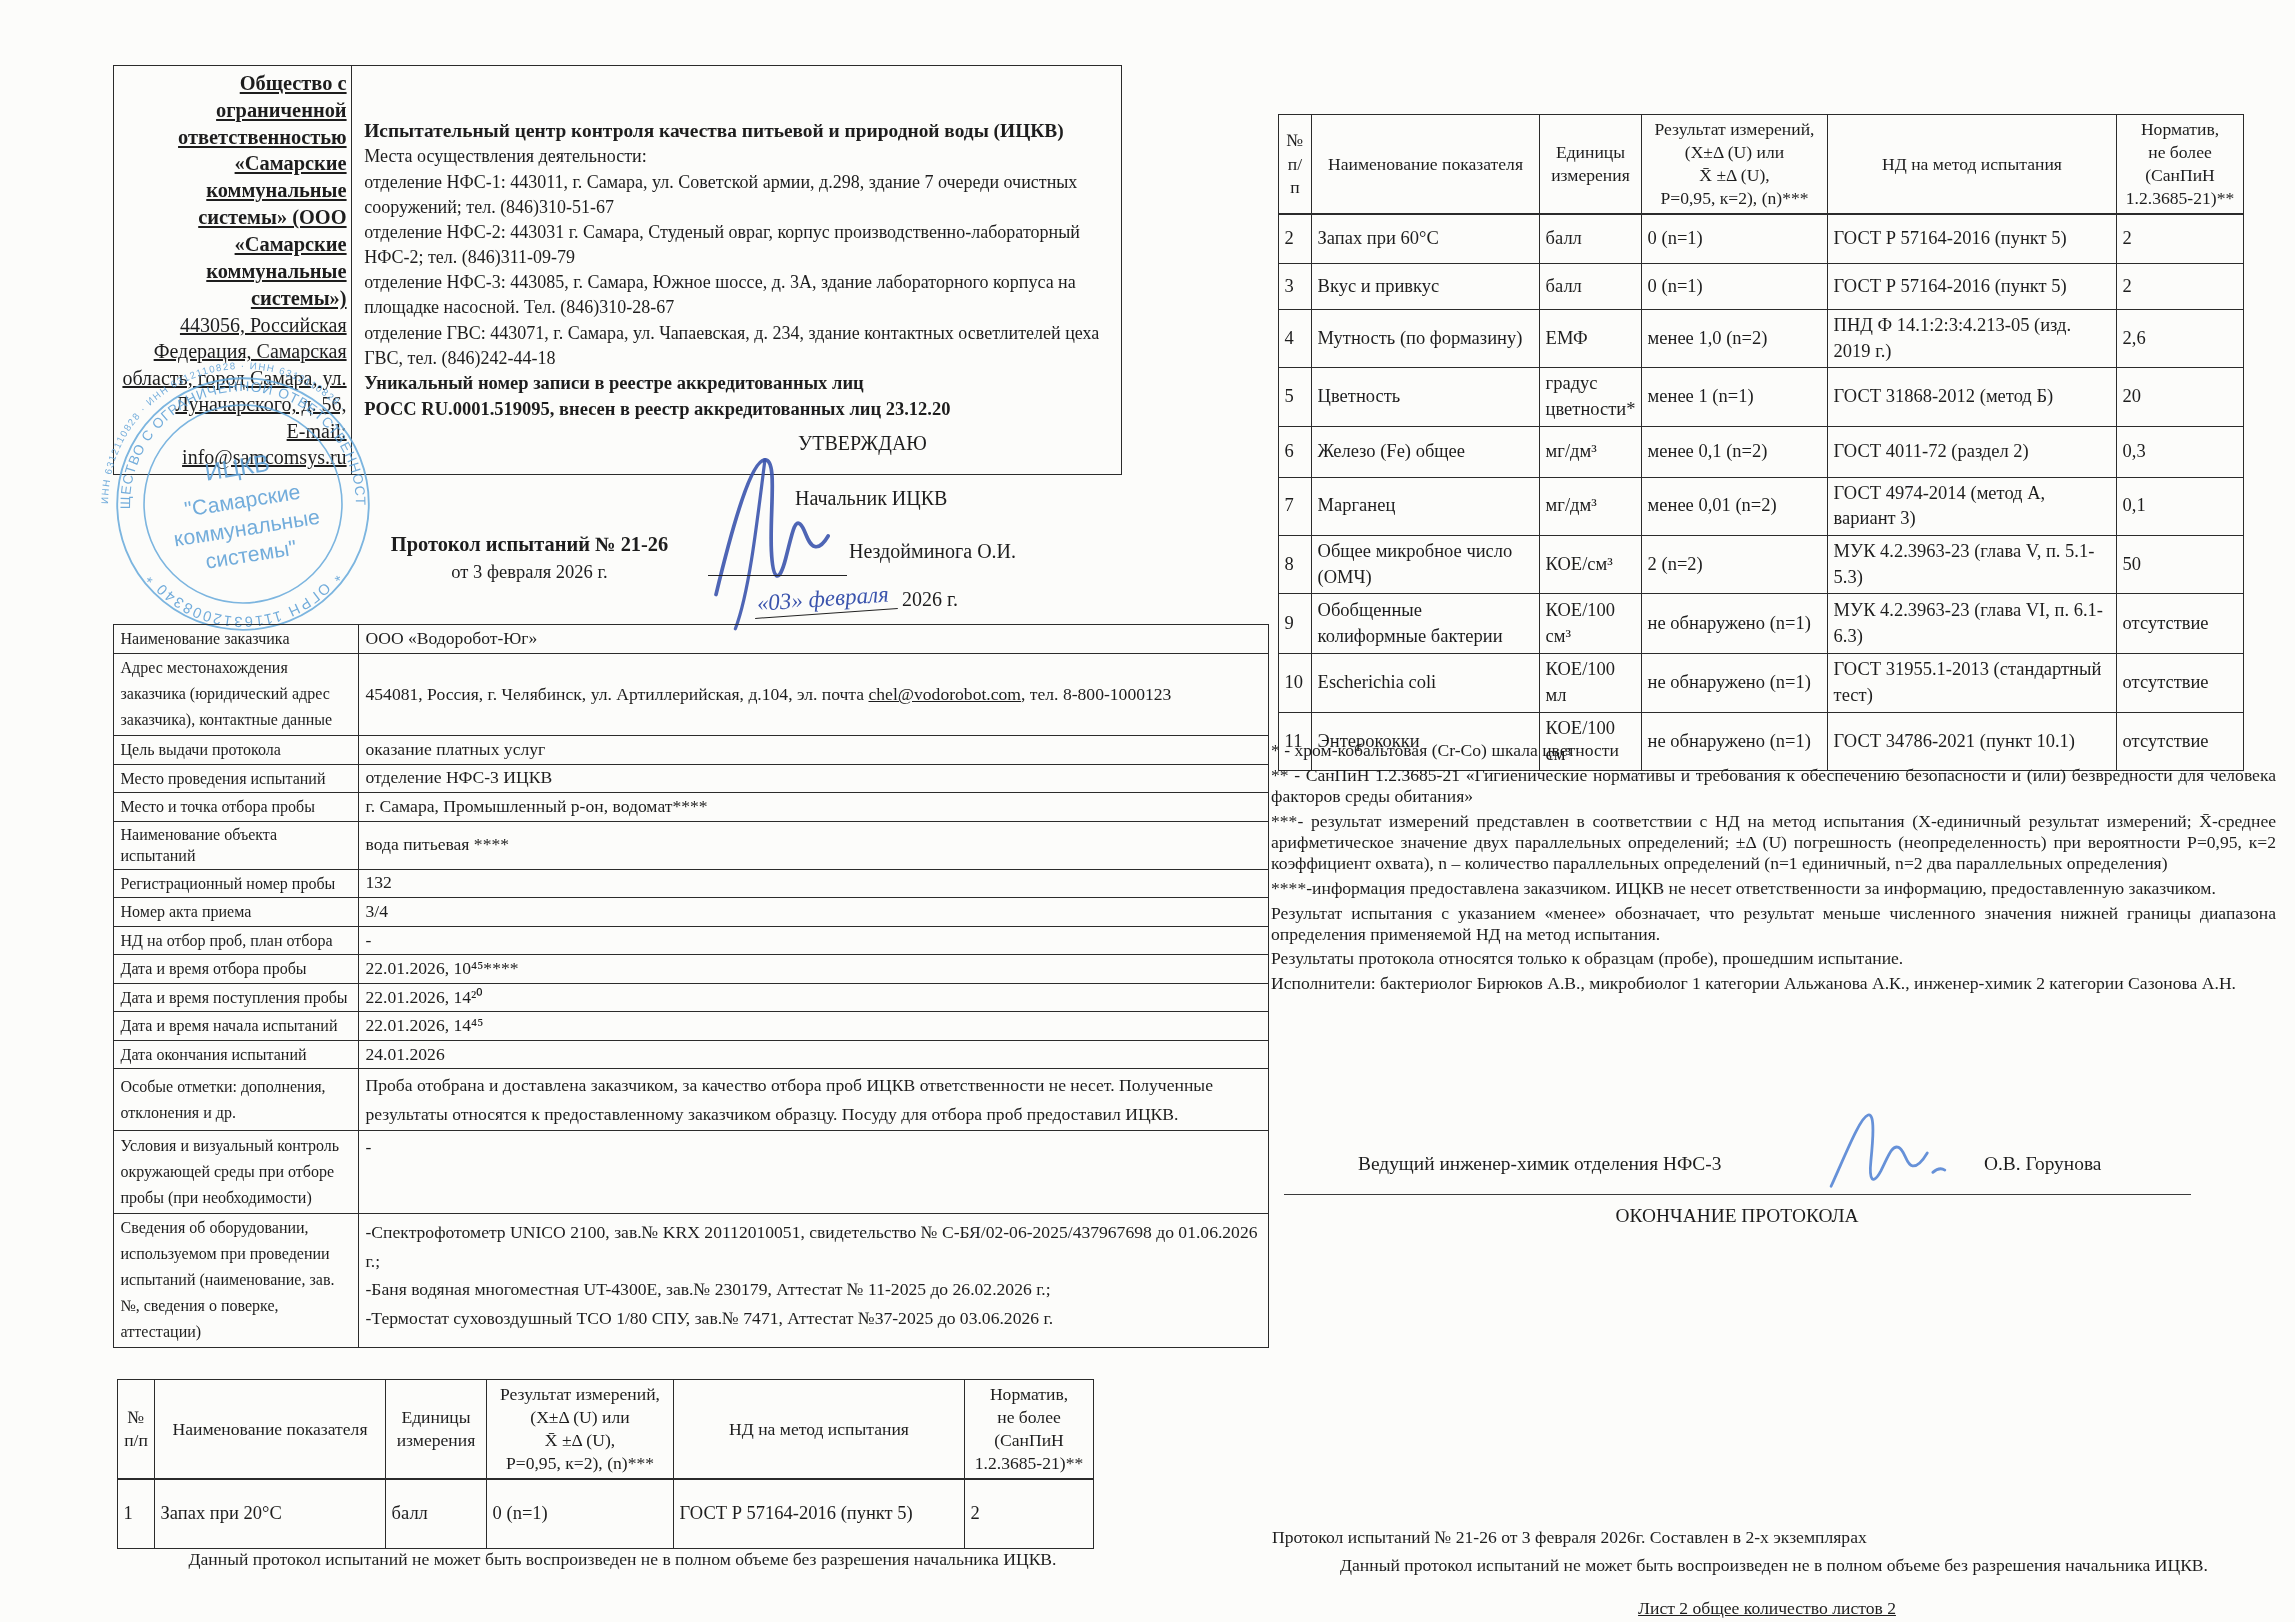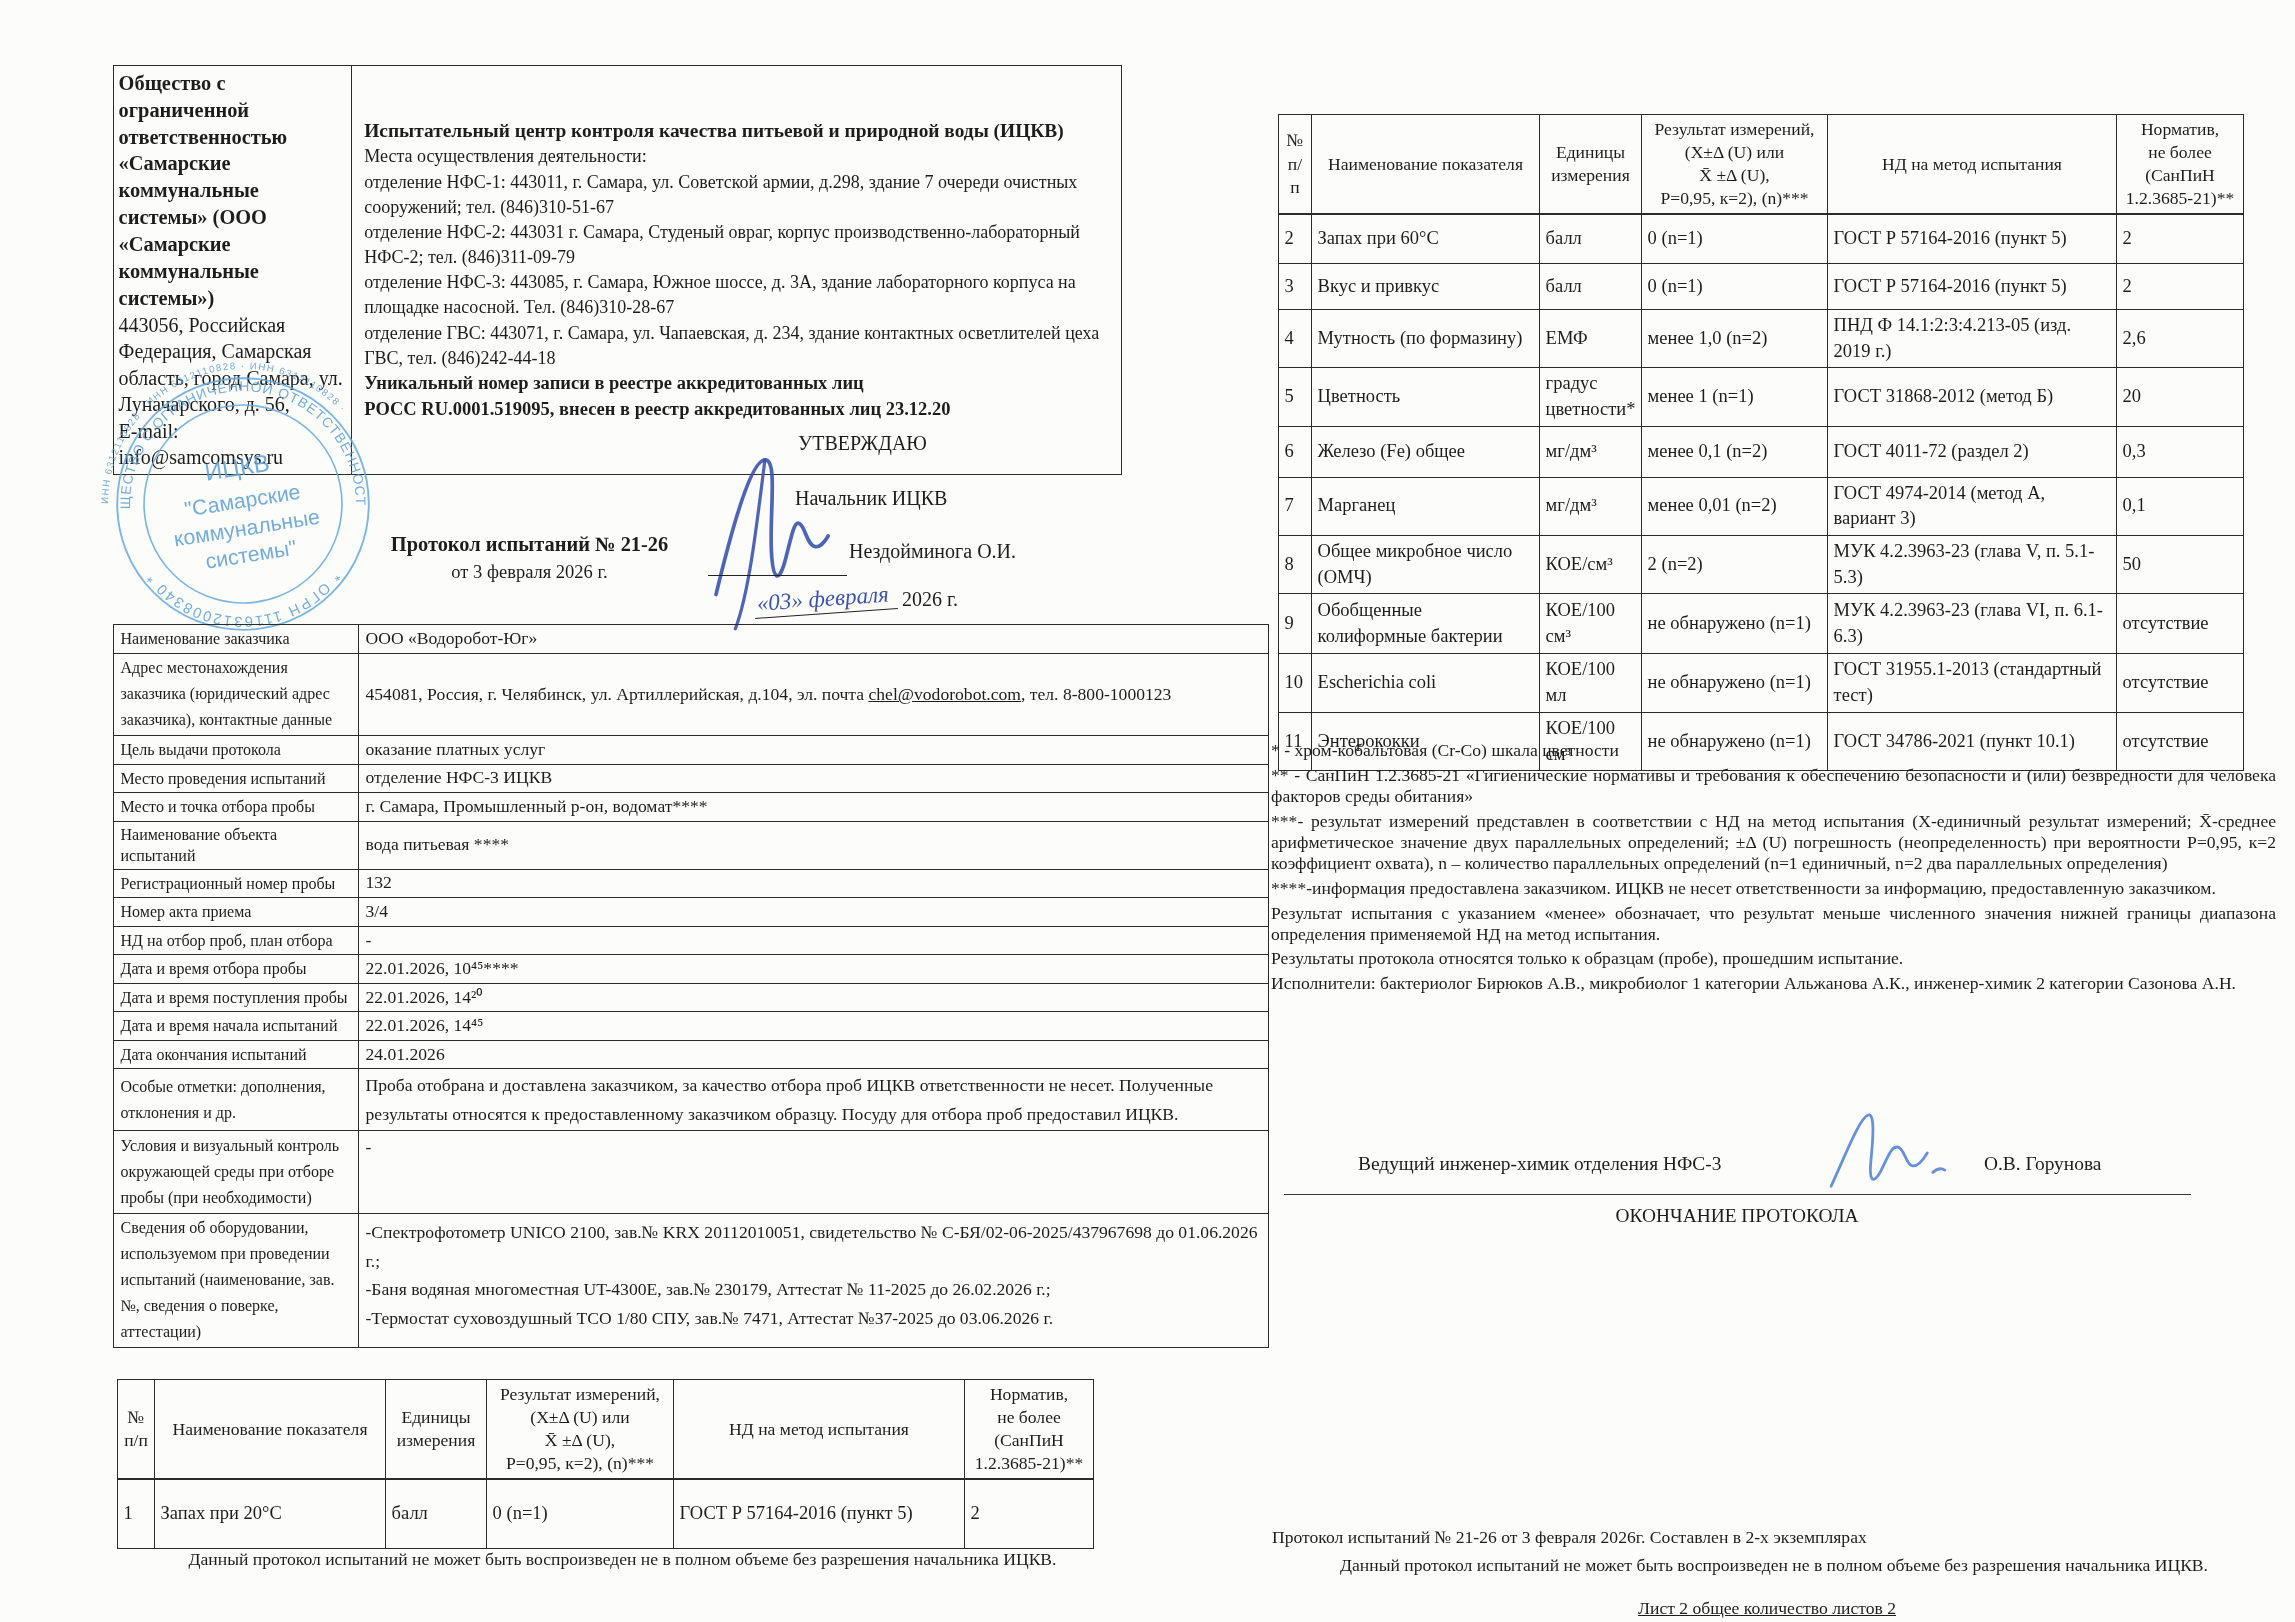--- a/index.html
+++ b/index.html
@@ -3,21 +3,21 @@
 <meta charset="utf-8">
 <style>
   html,body{margin:0;padding:0;background:#e9e9e7;}
   #page{position:relative;width:2295px;height:1623px;background:#fcfcfa;
         font-family:"Liberation Serif", serif;color:#1d1d1d;overflow:hidden;}
   .abs{position:absolute;}
   table{border-collapse:collapse;table-layout:fixed;}
   
   #orgbox{left:113px;top:65px;width:1009px;}
   #orgbox td{border:1.9px solid #2b2b2b;vertical-align:middle;}
-  #orgbox .ocell{width:228px;text-align:left;font-size:18.5px;line-height:1.32;padding:3.7px 4.6px;}
+  #orgbox .ocell{width:228px;text-align:right;font-size:18.5px;line-height:1.32;padding:3.7px 4.6px;text-decoration:underline;}
   .org-name{font-weight:bold;font-size:20.4px;}
   .org-addr{font-size:20px;}
   #orgbox .ccell{text-align:left;font-size:18px;line-height:1.4;padding:4.6px 12px;}
   .c-title{font-weight:bold;font-size:19.4px;}
   .c-bold{font-weight:bold;font-size:18.5px;}
   
   #stamp{left:95px;top:356px;width:296px;height:296px;opacity:.85;}
   
   #approval{left:694px;top:428px;width:486px;height:222px;font-size:20px;}
   #approval .l1{position:absolute;left:104px;top:3.7px;}

